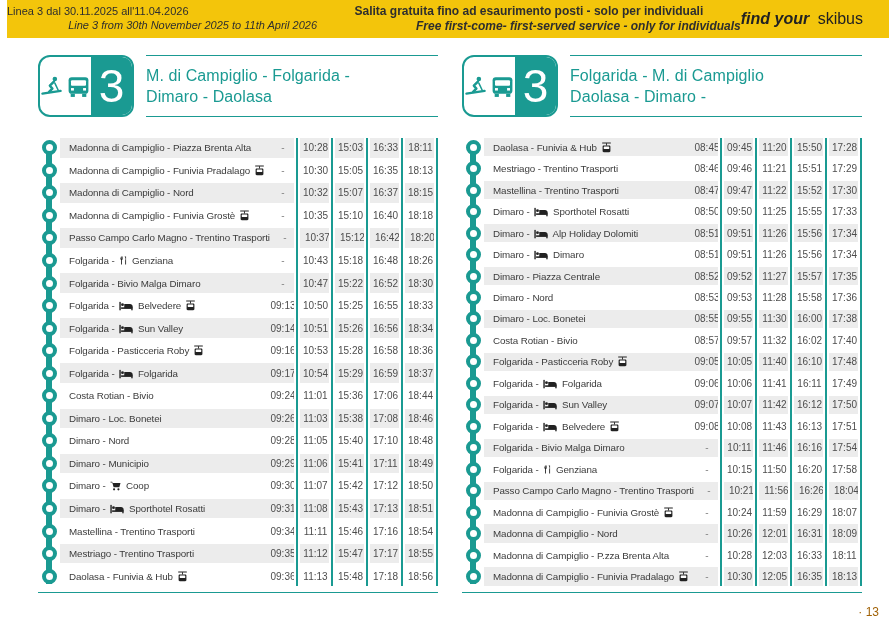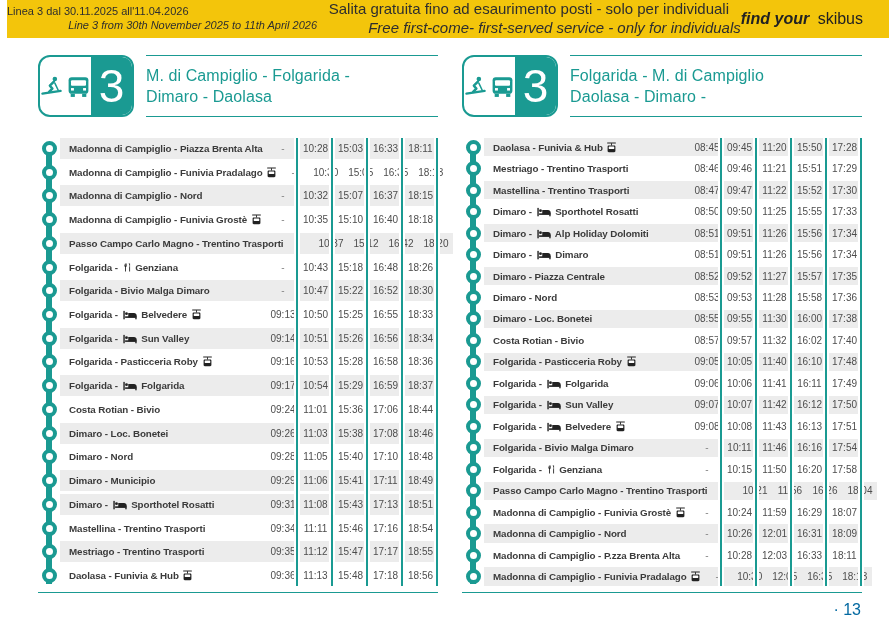--- a/index.html
+++ b/index.html
@@ -2,21 +2,21 @@
 <html><head>
 <meta charset="utf-8">
 <style>
   html,body{margin:0;padding:0;background:#fff;}
   body{width:889px;height:629px;position:relative;font-family:"Liberation Sans",sans-serif;overflow:hidden;}
 
   
   .topbar{position:absolute;top:0;left:7px;right:0;height:38px;background:#F3C50B;
           display:flex;align-items:center;}
   .topbar .tb-left{width:310px;color:#2e2e2e;font-size:11px;line-height:1.25;}
-  .topbar .tb-center{flex:1;text-align:center;color:#2e2e2e;font-size:15px;line-height:1.25;}
+  .topbar .tb-center{flex:1;text-align:center;color:#2e2e2e;font-size:12px;line-height:1.25;font-weight:bold;}
   .topbar .it{font-style:italic;text-align:right;}
   .topbar .tb-brand{margin-right:26px;font-size:16px;color:#222;white-space:nowrap;}
   .topbar .tb-brand .b1{font-style:italic;font-weight:700;}
   .topbar .tb-brand .b2{font-weight:400;margin-left:4px;}
 
   
   .col{position:absolute;top:55px;width:400px;}
   .col.left{left:38px;}
   .col.right{left:462px;}
 
@@ -33,31 +33,31 @@
 
   
   .table-wrap{position:relative;margin-top:21px;}
   .rows{display:flex;flex-direction:column;gap:3px;height:448px;position:relative;z-index:1;}
   .row{flex:1;display:flex;min-height:0;}
   .dotcell{width:22px;flex-shrink:0;display:flex;align-items:center;justify-content:center;}
   .dot{width:15px;height:15px;box-sizing:border-box;border:4.5px solid #1A9A92;border-radius:50%;background:#fff;}
   .routebar{position:absolute;left:8px;top:9px;bottom:9px;width:6px;background:#1A9A92;z-index:0;}
   .band{flex:1;display:grid;grid-template-columns:1fr 30px 35px 35px 35px 35px;align-items:center;}
   .row.shade .band{background:#ECECEC;}
-  .stopname{font-size:9.8px;font-weight:700;color:#3b3b3b;padding-left:9px;white-space:nowrap;letter-spacing:-.1px;}
+  .stopname{font-size:9.8px;font-weight:400;color:#3b3b3b;padding-left:9px;white-space:nowrap;letter-spacing:-.1px;}
   .tc{font-size:10px;color:#4d4d4d;text-align:center;white-space:nowrap;}
   .tc.dash{color:#888;}
   .vlines{position:absolute;top:0;height:448px;right:0;left:0;z-index:2;pointer-events:none;}
   .vline{position:absolute;top:0;bottom:0;width:2px;background:#1A9A92;box-shadow:2px 0 0 #fff,-2px 0 0 #fff;}
   .vline.v0{right:140px;} .vline.v1{right:105px;} .vline.v2{right:70px;} .vline.v3{right:35px;} .vline.v4{right:0;}
   .table-rule{border-top:1.5px solid #1A9A92;margin-top:6px;}
 
   
   .ic{display:inline-block;vertical-align:-2px;margin:0 2px;}
-  .pagenum{position:absolute;right:28px;bottom:10px;font-size:16px;color:#0369a1;}
+  .pagenum{position:absolute;right:10px;bottom:10px;font-size:12px;color:#a16207;}
 </style>
 </head>
 <body>
 
 <svg width="0" height="0" style="position:absolute" aria-hidden="true">
   <defs>
     <symbol id="icn-ski" viewBox="0 0 24 24">
       <circle cx="15.5" cy="4.2" r="2.4" fill="#1A9A92"></circle>
       <path d="M14.5 7l-4.2 4.2 2.6 3-3.4 3.4" fill="none" stroke="#1A9A92" stroke-width="2.6" stroke-linecap="round" stroke-linejoin="round"></path>
       <path d="M15.5 8.5l4 8.5" fill="none" stroke="#1A9A92" stroke-width="1.6" stroke-linecap="round"></path>
@@ -336,20 +336,35 @@
           </div>
           <div class="band">
             <div class="stopname"><span>Dimaro - Municipio</span></div>
             <div class="tc">09:29</div>
             <div class="tc">11:06</div>
             <div class="tc">15:41</div>
             <div class="tc">17:11</div>
             <div class="tc">18:49</div>
           </div>
         </div>
+        <div class="row">
+          <div class="dotcell">
+            <div class="dot"></div>
+          </div>
+          <div class="band">
+            <div class="stopname"><span>Dimaro - </span><svg class="ic" width="11" height="10">
+                <use href="#icn-cart"></use>
+              </svg><span> Coop</span></div>
+            <div class="tc">09:30</div>
+            <div class="tc">11:07</div>
+            <div class="tc">15:42</div>
+            <div class="tc">17:12</div>
+            <div class="tc">18:50</div>
+          </div>
+        </div>
         <div class="row shade">
           <div class="dotcell">
             <div class="dot"></div>
           </div>
           <div class="band">
             <div class="stopname"><span>Dimaro - </span><svg class="ic" width="14" height="10">
                 <use href="#icn-bed"></use>
               </svg><span> Sporthotel Rosatti</span></div>
             <div class="tc">09:31</div>
             <div class="tc">11:08</div>

